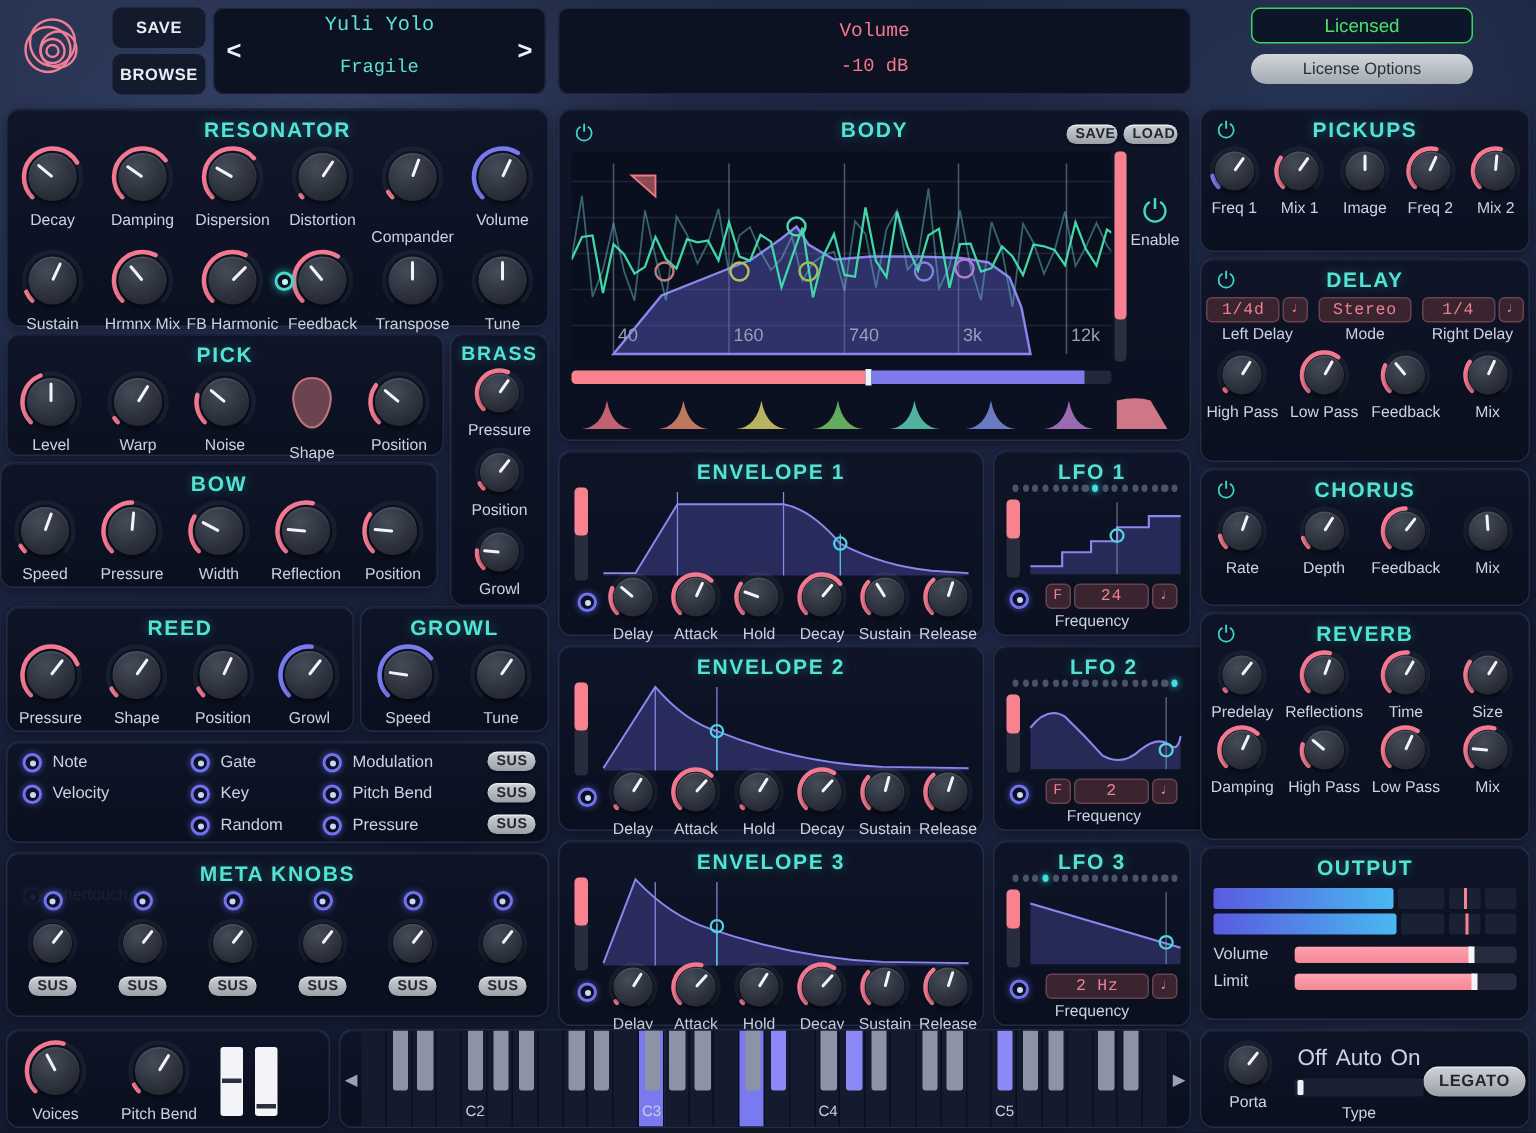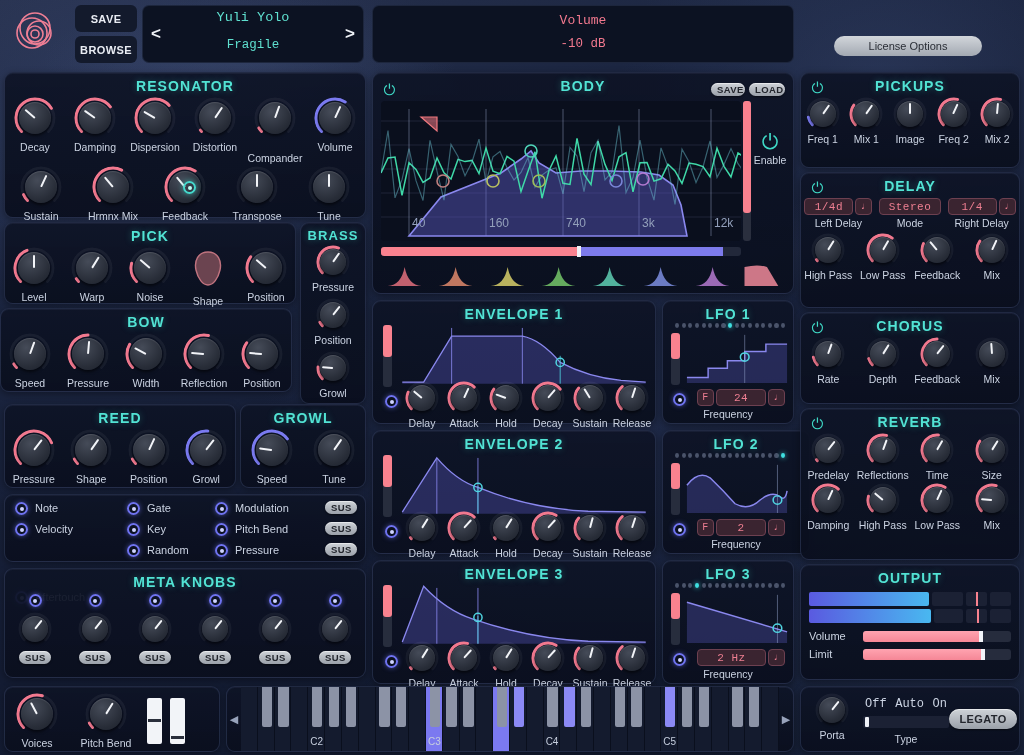--- a/index.html
+++ b/index.html
@@ -148,20 +148,21 @@
     <div class="arrow-btn" style="right:0">&gt;</div>
     <div id="presetName">Yuli Yolo</div>
     <div id="presetSub">Fragile</div>
   </div>
 
   <div id="volBar">
     <div class="t">Volume</div>
     <div class="v">-10 dB</div>
   </div>
 
+  <div id="lic">Licensed</div>
   <div id="licOpt">License Options</div>
 
   <div class="panel" style="left:4px; top:72px; width:362px; height:146px;">
     <div class="sect-title">RESONATOR</div>
     <div class="row" id="resRow1" style="justify-content:space-around; margin-top:3px;">
         <div class="kcol" style="width: 58px;">
           <div class="knob">
             <svg class="arc" width="42" height="42" viewBox="0 0 42 42">
      <path d="M 7.56 34.44 A 19 19 0 1 1 34.44 34.44" fill="none" stroke="rgba(255,255,255,.05)" stroke-width="3" stroke-linecap="round"></path>
               <path d="M 7.56 34.44 A 19 19 0 1 1 37.35 11.33" fill="none" stroke="#f2798f" stroke-width="3" stroke-linecap="round"></path>
@@ -242,20 +243,31 @@
         <div class="kcol" style="width: 58px;">
           <div class="knob">
             <svg class="arc" width="42" height="42" viewBox="0 0 42 42">
      <path d="M 7.56 34.44 A 19 19 0 1 1 34.44 34.44" fill="none" stroke="rgba(255,255,255,.05)" stroke-width="3" stroke-linecap="round"></path>
               <path d="M 7.56 34.44 A 19 19 0 0 1 29.63 4.07" fill="none" stroke="#f2798f" stroke-width="3" stroke-linecap="round"></path>
             </svg>
             <div class="cap"></div>
             <div class="ptr" style="transform:rotate(-40deg)"></div>
           </div>
           <div class="klabel" style="margin-top: 3px;">Hrmnx Mix</div>
+        </div>
+        <div class="kcol" style="width: 58px;">
+          <div class="knob">
+            <svg class="arc" width="42" height="42" viewBox="0 0 42 42">
+     <path d="M 7.56 34.44 A 19 19 0 1 1 34.44 34.44" fill="none" stroke="rgba(255,255,255,.05)" stroke-width="3" stroke-linecap="round"></path>
+              <path d="M 7.56 34.44 A 19 19 0 0 1 29.63 4.07" fill="none" stroke="#f2798f" stroke-width="3" stroke-linecap="round"></path>
+            </svg>
+            <div class="cap"></div>
+            <div class="ptr" style="transform:rotate(45deg)"></div>
+          </div>
+          <div class="klabel" style="margin-top: 3px;">FB Harmonic</div>
         </div>
         <div class="kcol" style="width: 58px;">
           <div class="knob">
             <svg class="arc" width="42" height="42" viewBox="0 0 42 42">
      <path d="M 7.56 34.44 A 19 19 0 1 1 34.44 34.44" fill="none" stroke="rgba(255,255,255,.05)" stroke-width="3" stroke-linecap="round"></path>
               <path d="M 7.56 34.44 A 19 19 0 0 1 31.18 4.96" fill="none" stroke="#f2798f" stroke-width="3" stroke-linecap="round"></path>
             </svg>
             <div class="cap"></div>
             <div class="ptr" style="transform:rotate(-40deg)"></div>
           </div>
@@ -1510,21 +1522,21 @@
         <div class="knob sm">
             <svg class="arc" width="34" height="34" viewBox="0 0 34 34">
      <path d="M 6.39 27.61 A 15 15 0 1 1 27.61 27.61" fill="none" stroke="rgba(255,255,255,.05)" stroke-width="3" stroke-linecap="round"></path>
             </svg>
             <div class="cap"></div>
             <div class="ptr" style="transform:rotate(38deg)"></div>
           </div>
         <div class="klabel" style="margin-top:3px">Porta</div>
       </div>
       <div style="width:86px; padding-top:4px;">
-        <div id="portaOpts" style="display:flex; justify-content:space-between; font-size:12px; color:#cbd3e2; padding:0 2px;font-family:Liberation Mono, monospace;">
+        <div id="portaOpts" style="display:flex; justify-content:space-between; font-size:15px; color:#cbd3e2; padding:0 2px;">
             <span>Off</span>
             <span>Auto</span>
             <span>On</span>
           </div>
         <div style="margin-top:5px; position:relative; height:12px; background:#1b2134; border-radius:2px;">
           <div style="position:absolute; left:2px; top:1px; bottom:1px; width:4px; background:#eef1f7; border-radius:1px;"></div>
         </div>
         <div class="klabel" style="margin-top:6px">Type</div>
       </div>
       <div style="width:68px; display:flex; align-items:center; justify-content:center;">

